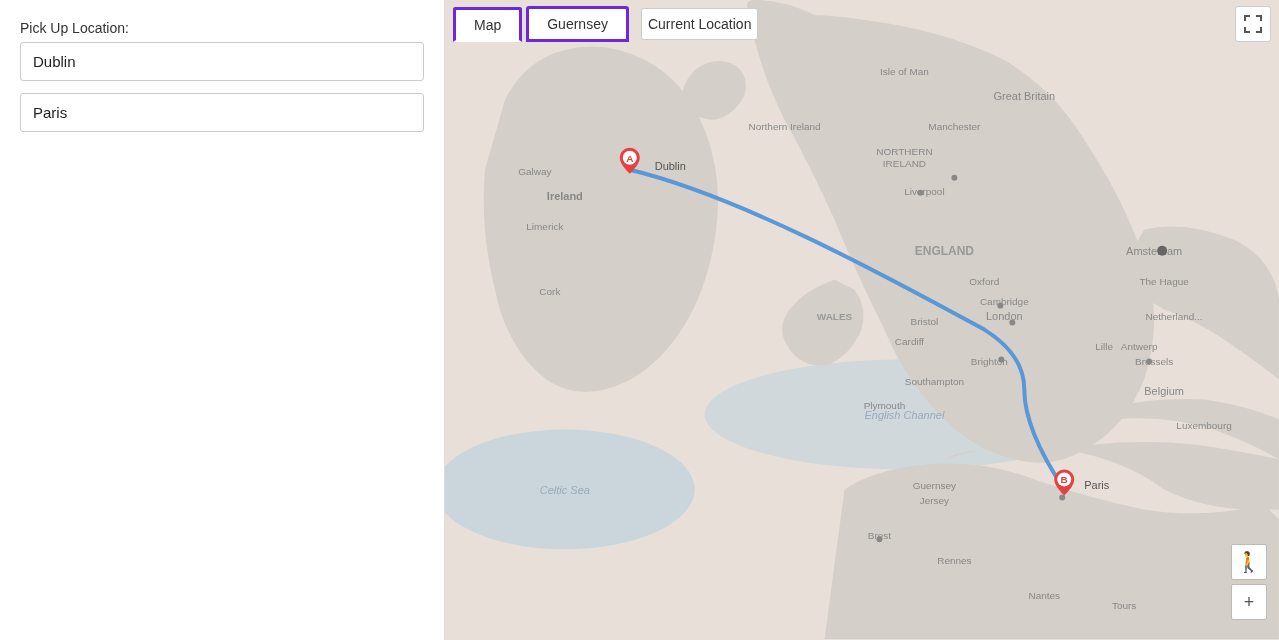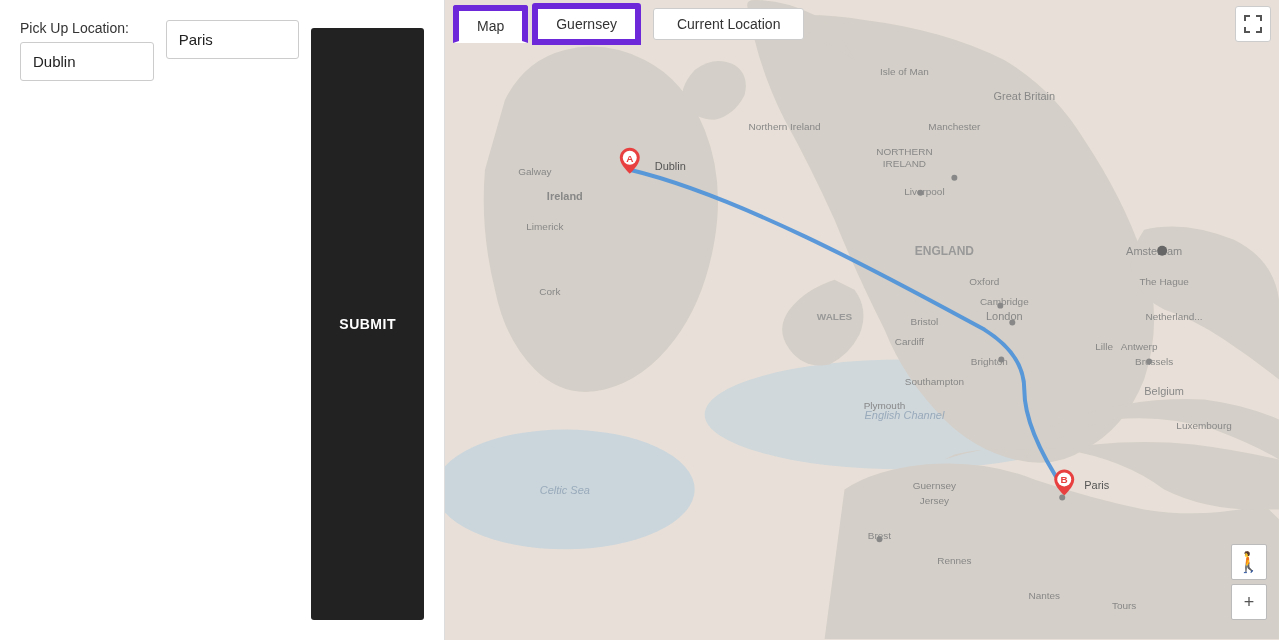--- a/index.html
+++ b/index.html
@@ -11,21 +11,21 @@
       overflow: hidden;
       background: #fff;
     }
 
     
     #left-panel {
       width: 445px;
       min-width: 445px;
       padding: 20px 20px;
       display: flex;
-      flex-direction: row;
+      flex-direction: column;
       gap: 12px;
       background: #fff;
       border-right: 1px solid #ddd;
     }
     .field-label {
       font-size: 14px;
       color: #333;
       margin-bottom: 6px;
     }
     .field-input {
@@ -68,34 +68,34 @@
       height: 48px;
       display: flex;
       align-items: center;
       padding: 6px 8px;
       gap: 4px;
       z-index: 10;
     }
     .map-tab {
       padding: 7px 18px;
       background: #fff;
-      border: 6px solid #6d28d9;
+      border: 3px solid #6d28d9;
       border-radius: 3px 3px 0 0;
       font-size: 14px;
       cursor: pointer;
       color: #333;
     }
     .map-tab.active {
       background: #fff;
       border-bottom: 2px solid #fff;
       font-weight: 500;
     }
     .current-location-btn {
       margin-left: 8px;
-      padding: 7px 23px;
+      padding: 7px 6px;
       background: #fff;
       border: 1px solid #ccc;
       border-radius: 3px;
       font-size: 14px;
       cursor: pointer;
       color: #333;
     }
     .fullscreen-btn {
       margin-left: auto;
       width: 36px;
@@ -158,21 +158,20 @@
 <body>
 
 <div id="left-panel">
   <div>
     <div class="field-label">Pick Up Location:</div>
     <input class="field-input" type="text" value="Dublin" style="">
   </div>
   <div>
     <input class="field-input" type="text" value="Paris" style="">
   </div>
-  <button class="submit-btn">SUBMIT</button>
 </div>
 
 <div id="map-panel">
 
   <div class="map-top-bar">
     <button class="map-tab active">Map</button>
     <button class="map-tab">Guernsey</button>
     <button class="current-location-btn">Current Location</button>
     <button class="fullscreen-btn">
       <svg width="18" height="18" viewBox="0 0 18 18" fill="none">

